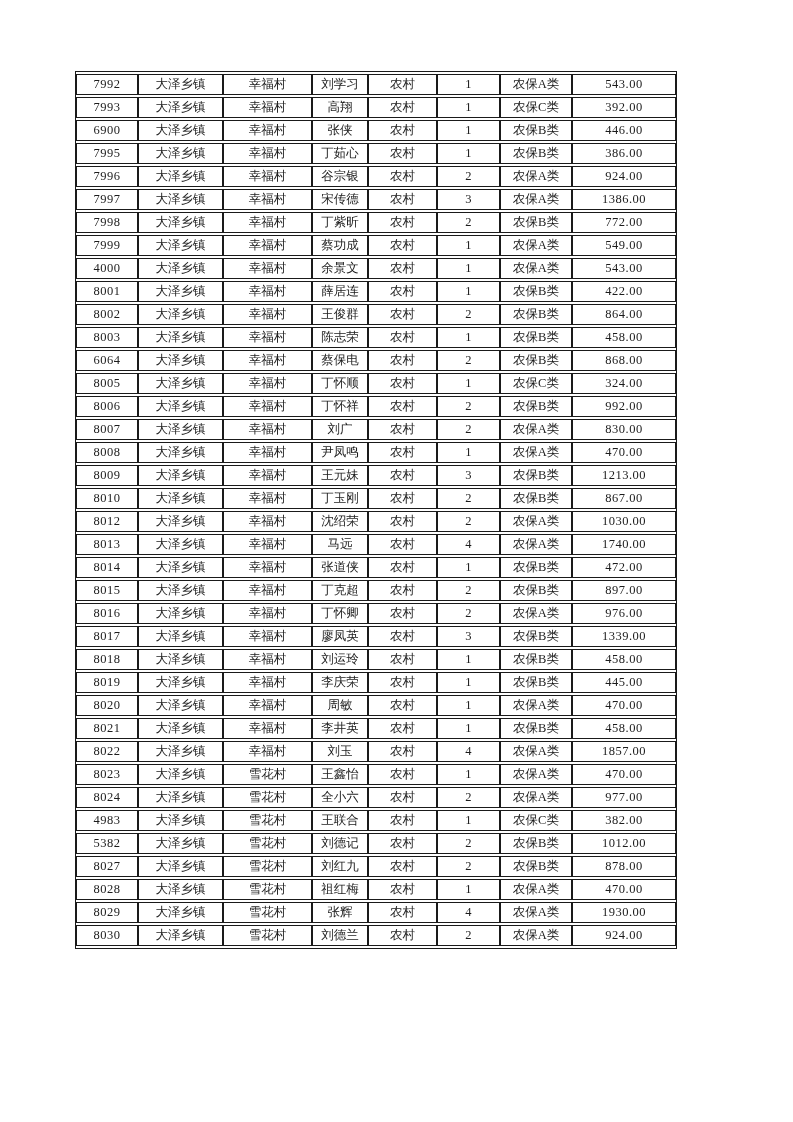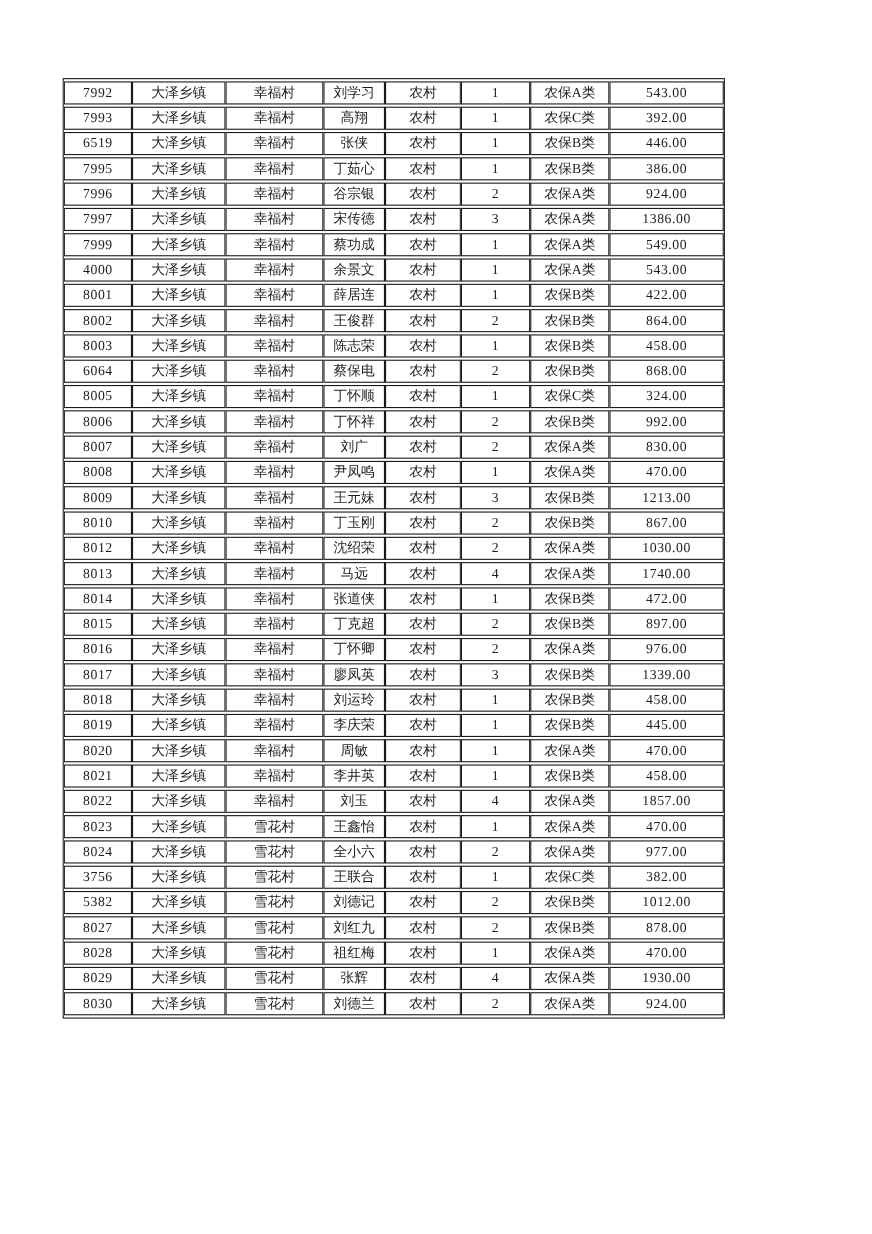--- a/index.html
+++ b/index.html
@@ -7,21 +7,21 @@
   .page {
     position: relative;
     width: 793px;
     height: 1122px;
     background: #ffffff;
     overflow: hidden;
     font-family: "Liberation Serif", "DejaVu Serif", serif;
   }
   .table-wrap {
     position: absolute;
-    left: 57px;
+    left: 75px;
     top: 71px;
     border-radius: 18px;
   }
   table.roster {
     border-collapse: separate;
     border-spacing: 0 2px;
     table-layout: fixed;
     width: 602px;
     border: 1px solid #1a1a1a;
   }
@@ -70,21 +70,21 @@
             <td class="num">7993</td>
             <td>大泽乡镇</td>
             <td>幸福村</td>
             <td>高翔</td>
             <td>农村</td>
             <td class="num">1</td>
             <td>农保C类</td>
             <td class="num">392.00</td>
           </tr>
           <tr>
-            <td class="num">6519</td>
+            <td class="num">6900</td>
             <td>大泽乡镇</td>
             <td>幸福村</td>
             <td>张侠</td>
             <td>农村</td>
             <td class="num">1</td>
             <td>农保B类</td>
             <td class="num">446.00</td>
           </tr>
           <tr>
             <td class="num">7995</td>
@@ -108,20 +108,30 @@
           </tr>
           <tr>
             <td class="num">7997</td>
             <td>大泽乡镇</td>
             <td>幸福村</td>
             <td>宋传德</td>
             <td>农村</td>
             <td class="num">3</td>
             <td>农保A类</td>
             <td class="num">1386.00</td>
+          </tr>
+          <tr>
+            <td class="num">7998</td>
+            <td>大泽乡镇</td>
+            <td>幸福村</td>
+            <td>丁紫昕</td>
+            <td>农村</td>
+            <td class="num">2</td>
+            <td>农保B类</td>
+            <td class="num">772.00</td>
           </tr>
           <tr>
             <td class="num">7999</td>
             <td>大泽乡镇</td>
             <td>幸福村</td>
             <td>蔡功成</td>
             <td>农村</td>
             <td class="num">1</td>
             <td>农保A类</td>
             <td class="num">549.00</td>
@@ -360,21 +370,21 @@
             <td class="num">8024</td>
             <td>大泽乡镇</td>
             <td>雪花村</td>
             <td>全小六</td>
             <td>农村</td>
             <td class="num">2</td>
             <td>农保A类</td>
             <td class="num">977.00</td>
           </tr>
           <tr>
-            <td class="num">3756</td>
+            <td class="num">4983</td>
             <td>大泽乡镇</td>
             <td>雪花村</td>
             <td>王联合</td>
             <td>农村</td>
             <td class="num">1</td>
             <td>农保C类</td>
             <td class="num">382.00</td>
           </tr>
           <tr>
             <td class="num">5382</td>

